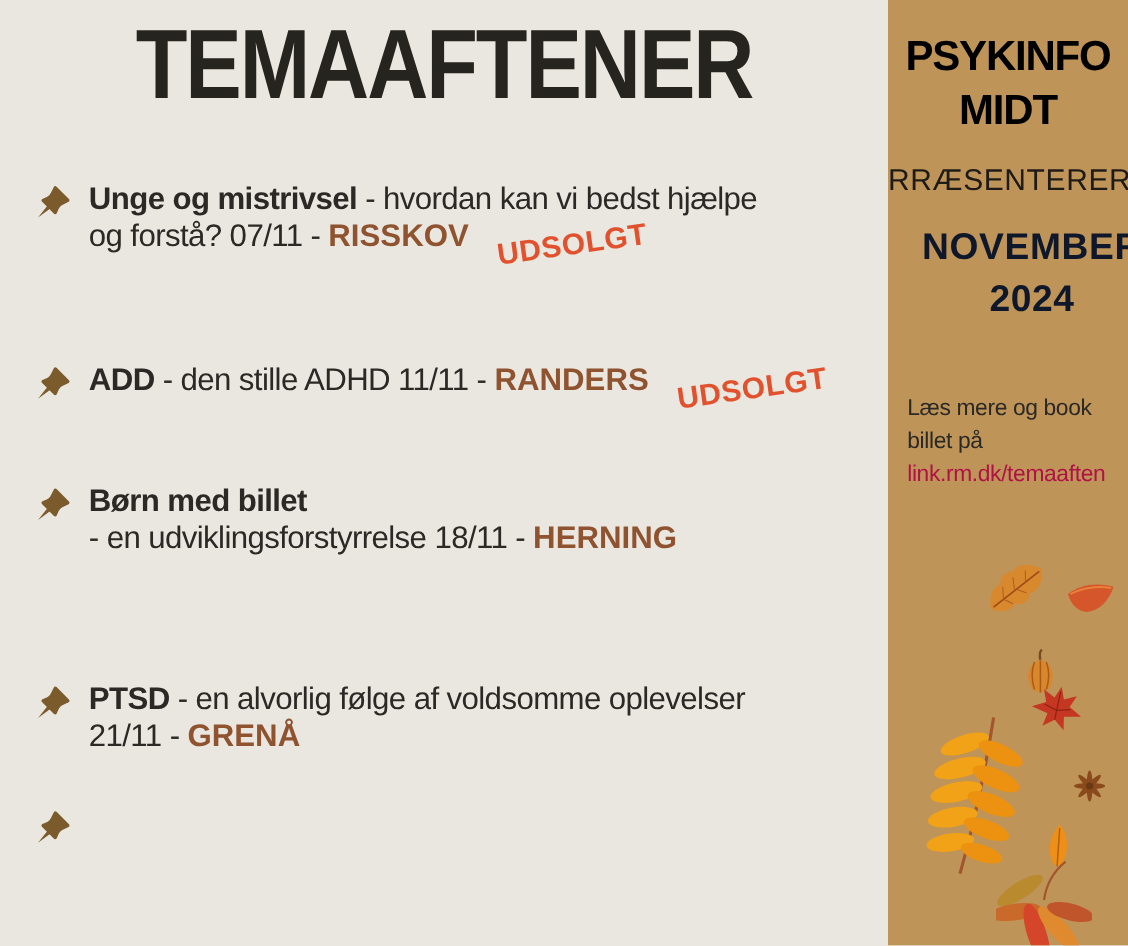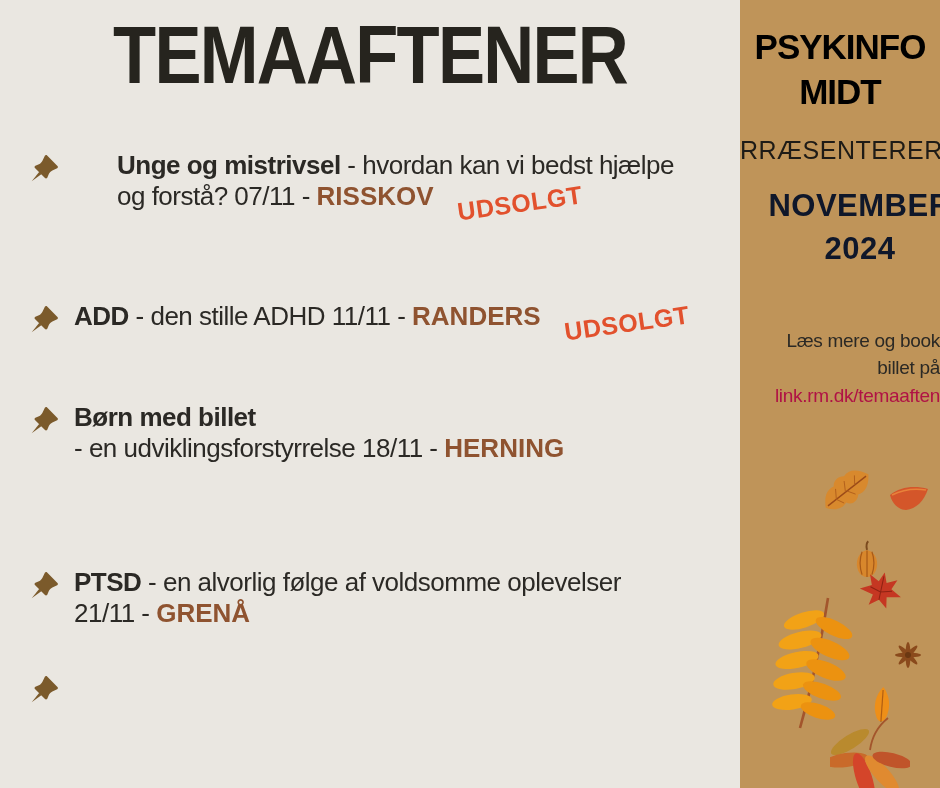--- a/index.html
+++ b/index.html
@@ -21,21 +21,21 @@
     text-align: center;
     font-size: 82px; font-weight: 700; letter-spacing: -2px;
     color: #26241E;
     transform: scaleX(0.86); transform-origin: 50% 0;
     white-space: nowrap;
   }
   .event {
     position: absolute; left: 28px; width: 680px;
     display: flex; align-items: flex-start;
   }
-  .event-1 { top: 150px; gap: 43px; }
+  .event-1 { top: 150px; }
   .event-2 { top: 301px; }
   .event-3 { top: 402px; }
   .event-4 { top: 567px; }
   .event-5 { top: 671px; }
   .pin {
     width: 34px; height: 34px; flex: 0 0 34px;
     margin-right: 12px; margin-top: 1px;
   }
   .pin svg { width: 100%; height: 100%; }
   .event-text {
@@ -71,22 +71,22 @@
     font-size: 25px; letter-spacing: 0.5px; font-weight: 400;
   }
   .month {
     position: absolute; top: 184px; left: 0; width: 240px;
     text-align: center; color: #0f172a;
     font-size: 31px; line-height: 43px; font-weight: 700;
     letter-spacing: 0.5px;
   }
   .booking {
     position: absolute; top: 327px; left: 0; width: 200px;
-    text-align: right; color: #2B2925;
-    font-size: 19px; line-height: 27px; letter-spacing: -0.3px;
+    text-align: left; color: #2B2925;
+    font-size: 19px; line-height: 27px; letter-spacing: -0.3px; padding-left: 16px;
   }
   .booking-link {
     display: block; margin-top: 1px;
     color: #B01245; text-decoration: none; letter-spacing: -0.3px;
   }
 
   
   .deco { position: absolute; }
   .deco svg { width: 100%; height: 100%; display: block; }
   .leaf-oak      { left: 78px;  top: 466px; width: 58px; height: 50px; transform: rotate(-8deg); }

